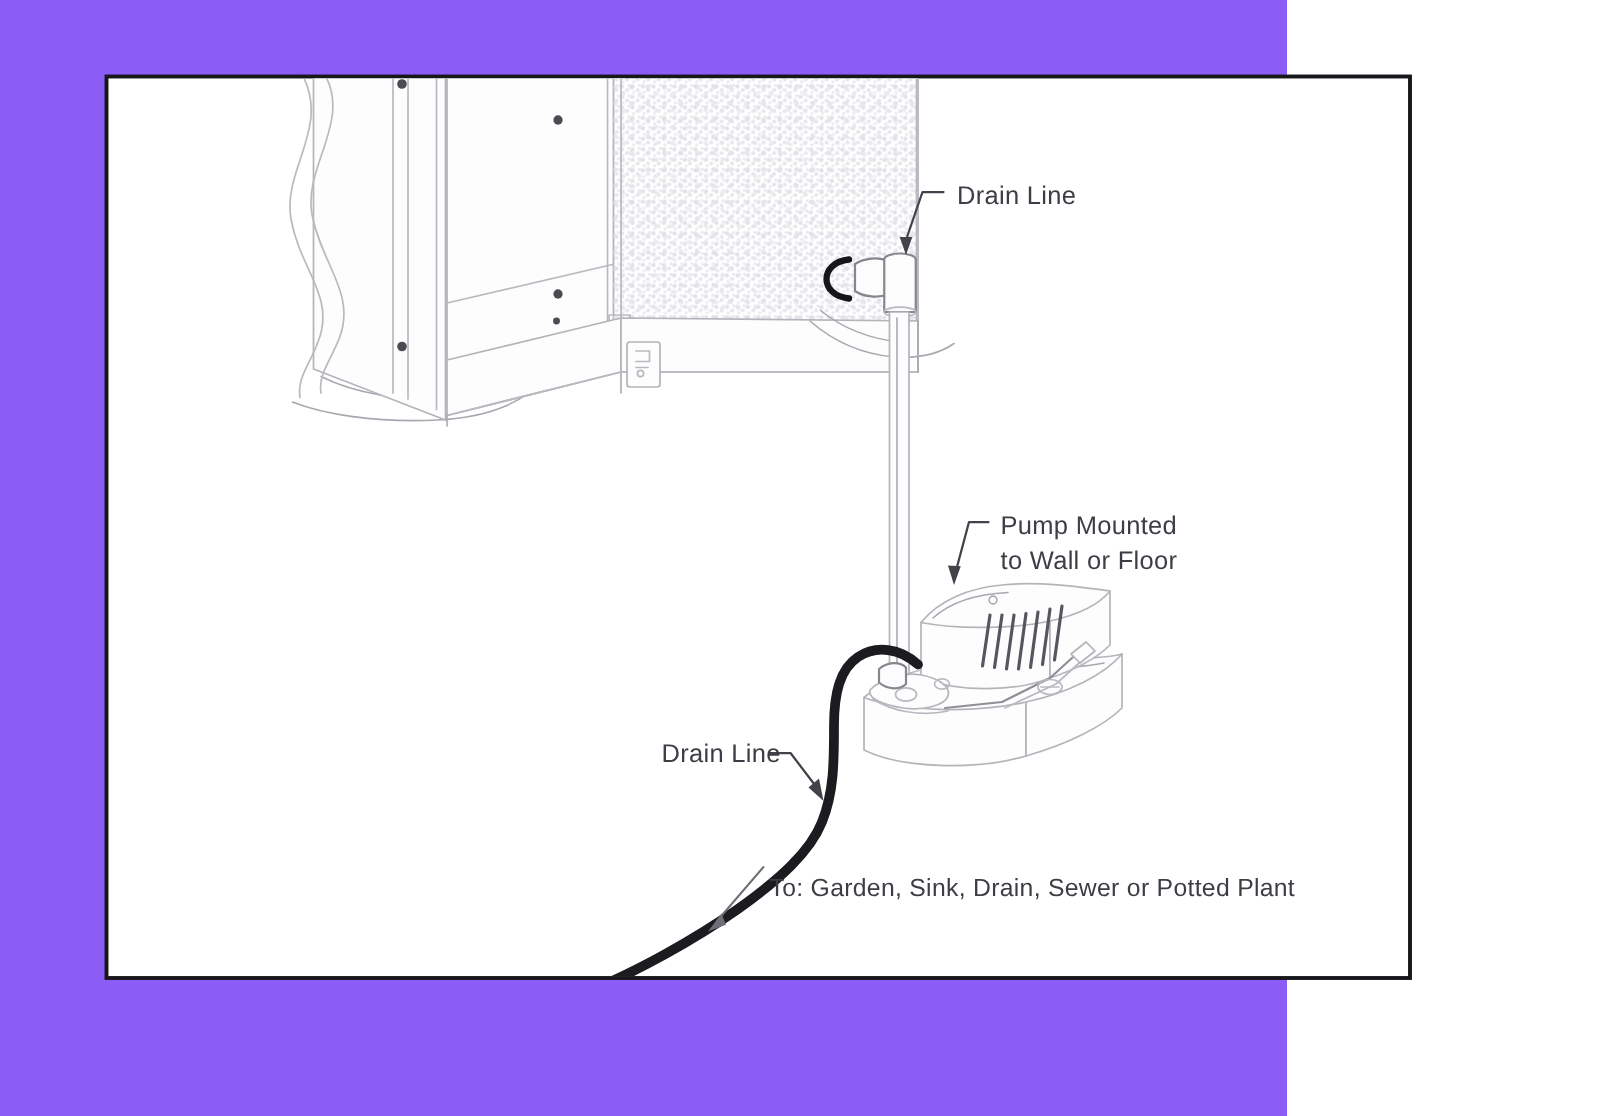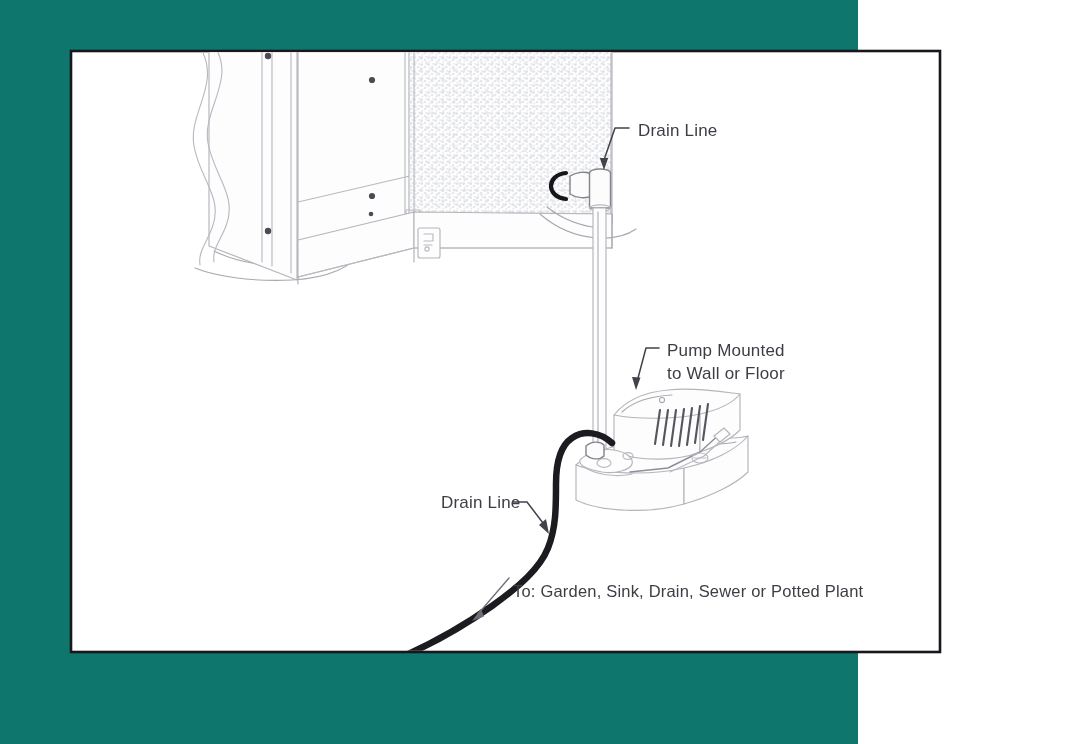--- a/index.html
+++ b/index.html
@@ -14,21 +14,21 @@
     font-family: "Liberation Sans", sans-serif;
     overflow: hidden;
     position: relative;
   }
   #diagram-root {
     position: absolute;
     left: 0;
     top: 0;
     width: 858px;
     height: 744px;
-    background: #0f766e;
+    background: #8b5cf6;
   }
   svg.diagram-canvas {
     display: block;
     width: 1070px;
     height: 744px;
   }
   .label-text {
     font-family: "Liberation Sans", sans-serif;
     font-size: 17px;
     fill: #3d3d45;

